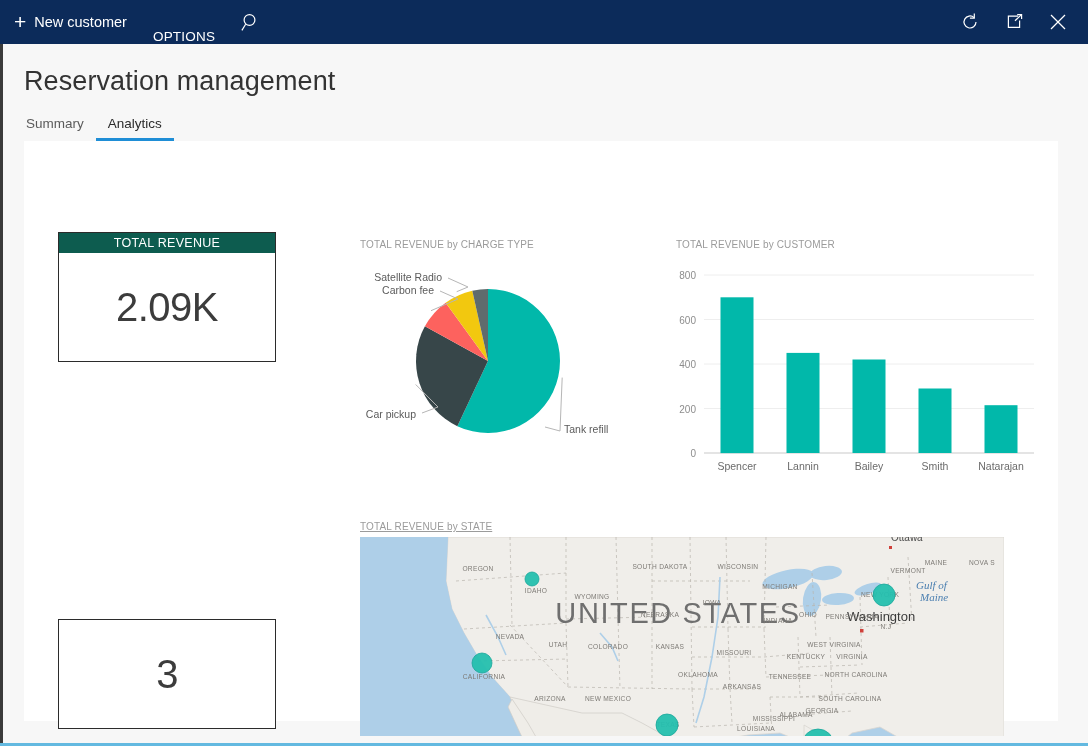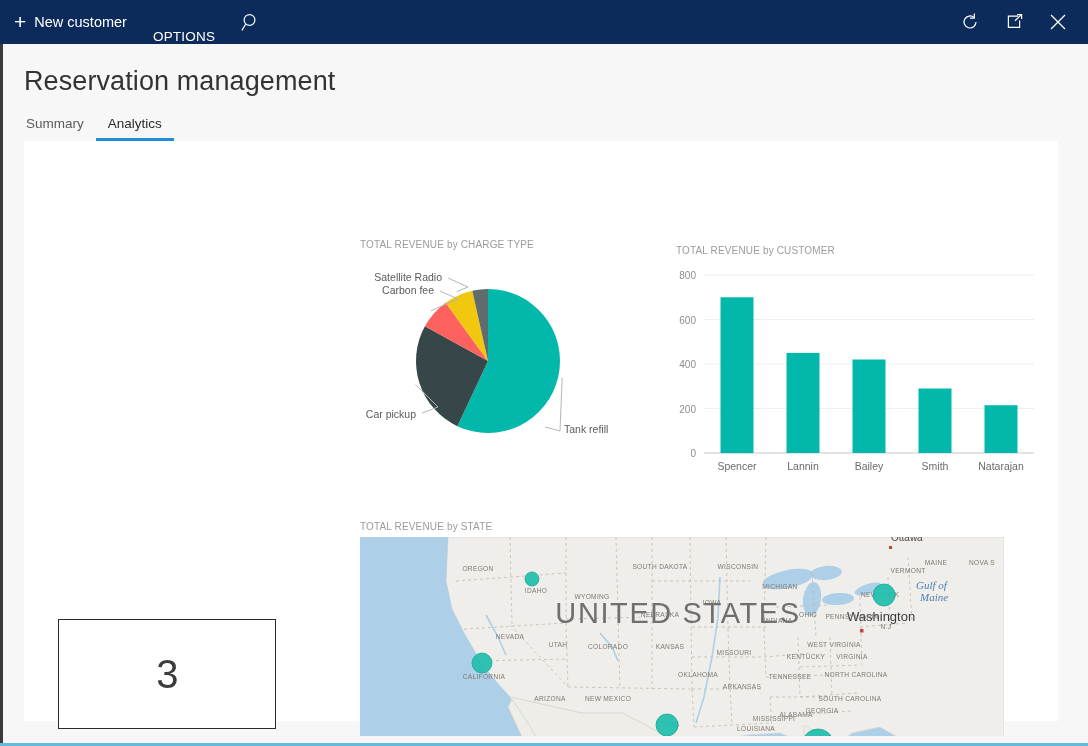--- a/index.html
+++ b/index.html
@@ -67,25 +67,25 @@
   #kpi2 { left:34px; top:478px; }
 
   
   .viz-title {
     position:absolute; font-size:10px; color:#9b9b9b; letter-spacing:.15px;
   }
   #pie-title { left:336px; top:98px; }
   #pie-svg { position:absolute; left:336px; top:120px; }
 
   
-  #bar-title { left:652px; top:104px; }
+  #bar-title { left:652px; top:98px; }
   #bar-svg { position:absolute; left:640px; top:114px; }
 
   
-  #map-title { left:336px; top:380px; }
+  #map-title { left:336px; top:380px;text-decoration:underline; }
   #map { position:absolute; left:336px; top:396px; width:644px; height:229px; overflow:hidden; background:#aecfe8; }
   #map svg { display:block; }
   #bing { position:absolute; left:12px; bottom:10px; display:flex; align-items:center; gap:5px; }
   #bing .bword { font-size:12.5px; color:#555555; font-weight:600; letter-spacing:.2px; }
 
   #bottombar { position:absolute; left:0; top:692px; width:1088px; height:10px; background:#ffffff; border-bottom:3px solid #63b9e0; }
   #bottombar .bl { position:absolute; left:0; top:0; width:3px; height:7px; background:#3b3b3b; }
   #bottombar .bg { position:absolute; left:3px; top:0; width:1085px; height:7px; background:#f7f7f7; }
 </style>
 </head>
@@ -138,20 +138,26 @@
     <div class="tab">Summary</div>
     <div class="tab active">Analytics</div>
   </div>
 
   <div id="titlewrap">
     <div id="pagetitle">Reservation management</div>
   </div>
 
   <div id="card">
 
+    <div class="kpi" id="kpi0">
+      <div class="kpi-head">TOTAL REVENUE</div>
+      <div class="kpi-body">
+        <span class="kpi-val">2.09K</span>
+      </div>
+    </div>
     <div class="kpi" id="kpi2">
       <div class="kpi-body">
         <span class="kpi-val">3</span>
       </div>
     </div>
 
     <div class="viz-title" id="pie-title">TOTAL REVENUE by CHARGE TYPE</div>
     <svg id="pie-svg" width="280" height="215" viewBox="0 0 280 215">
       <g id="pie-slices">
           <path d="M128,100 L128.00,28.00 A72,72 0 1 1 97.34,165.15 Z" fill="#01b8aa"></path>

